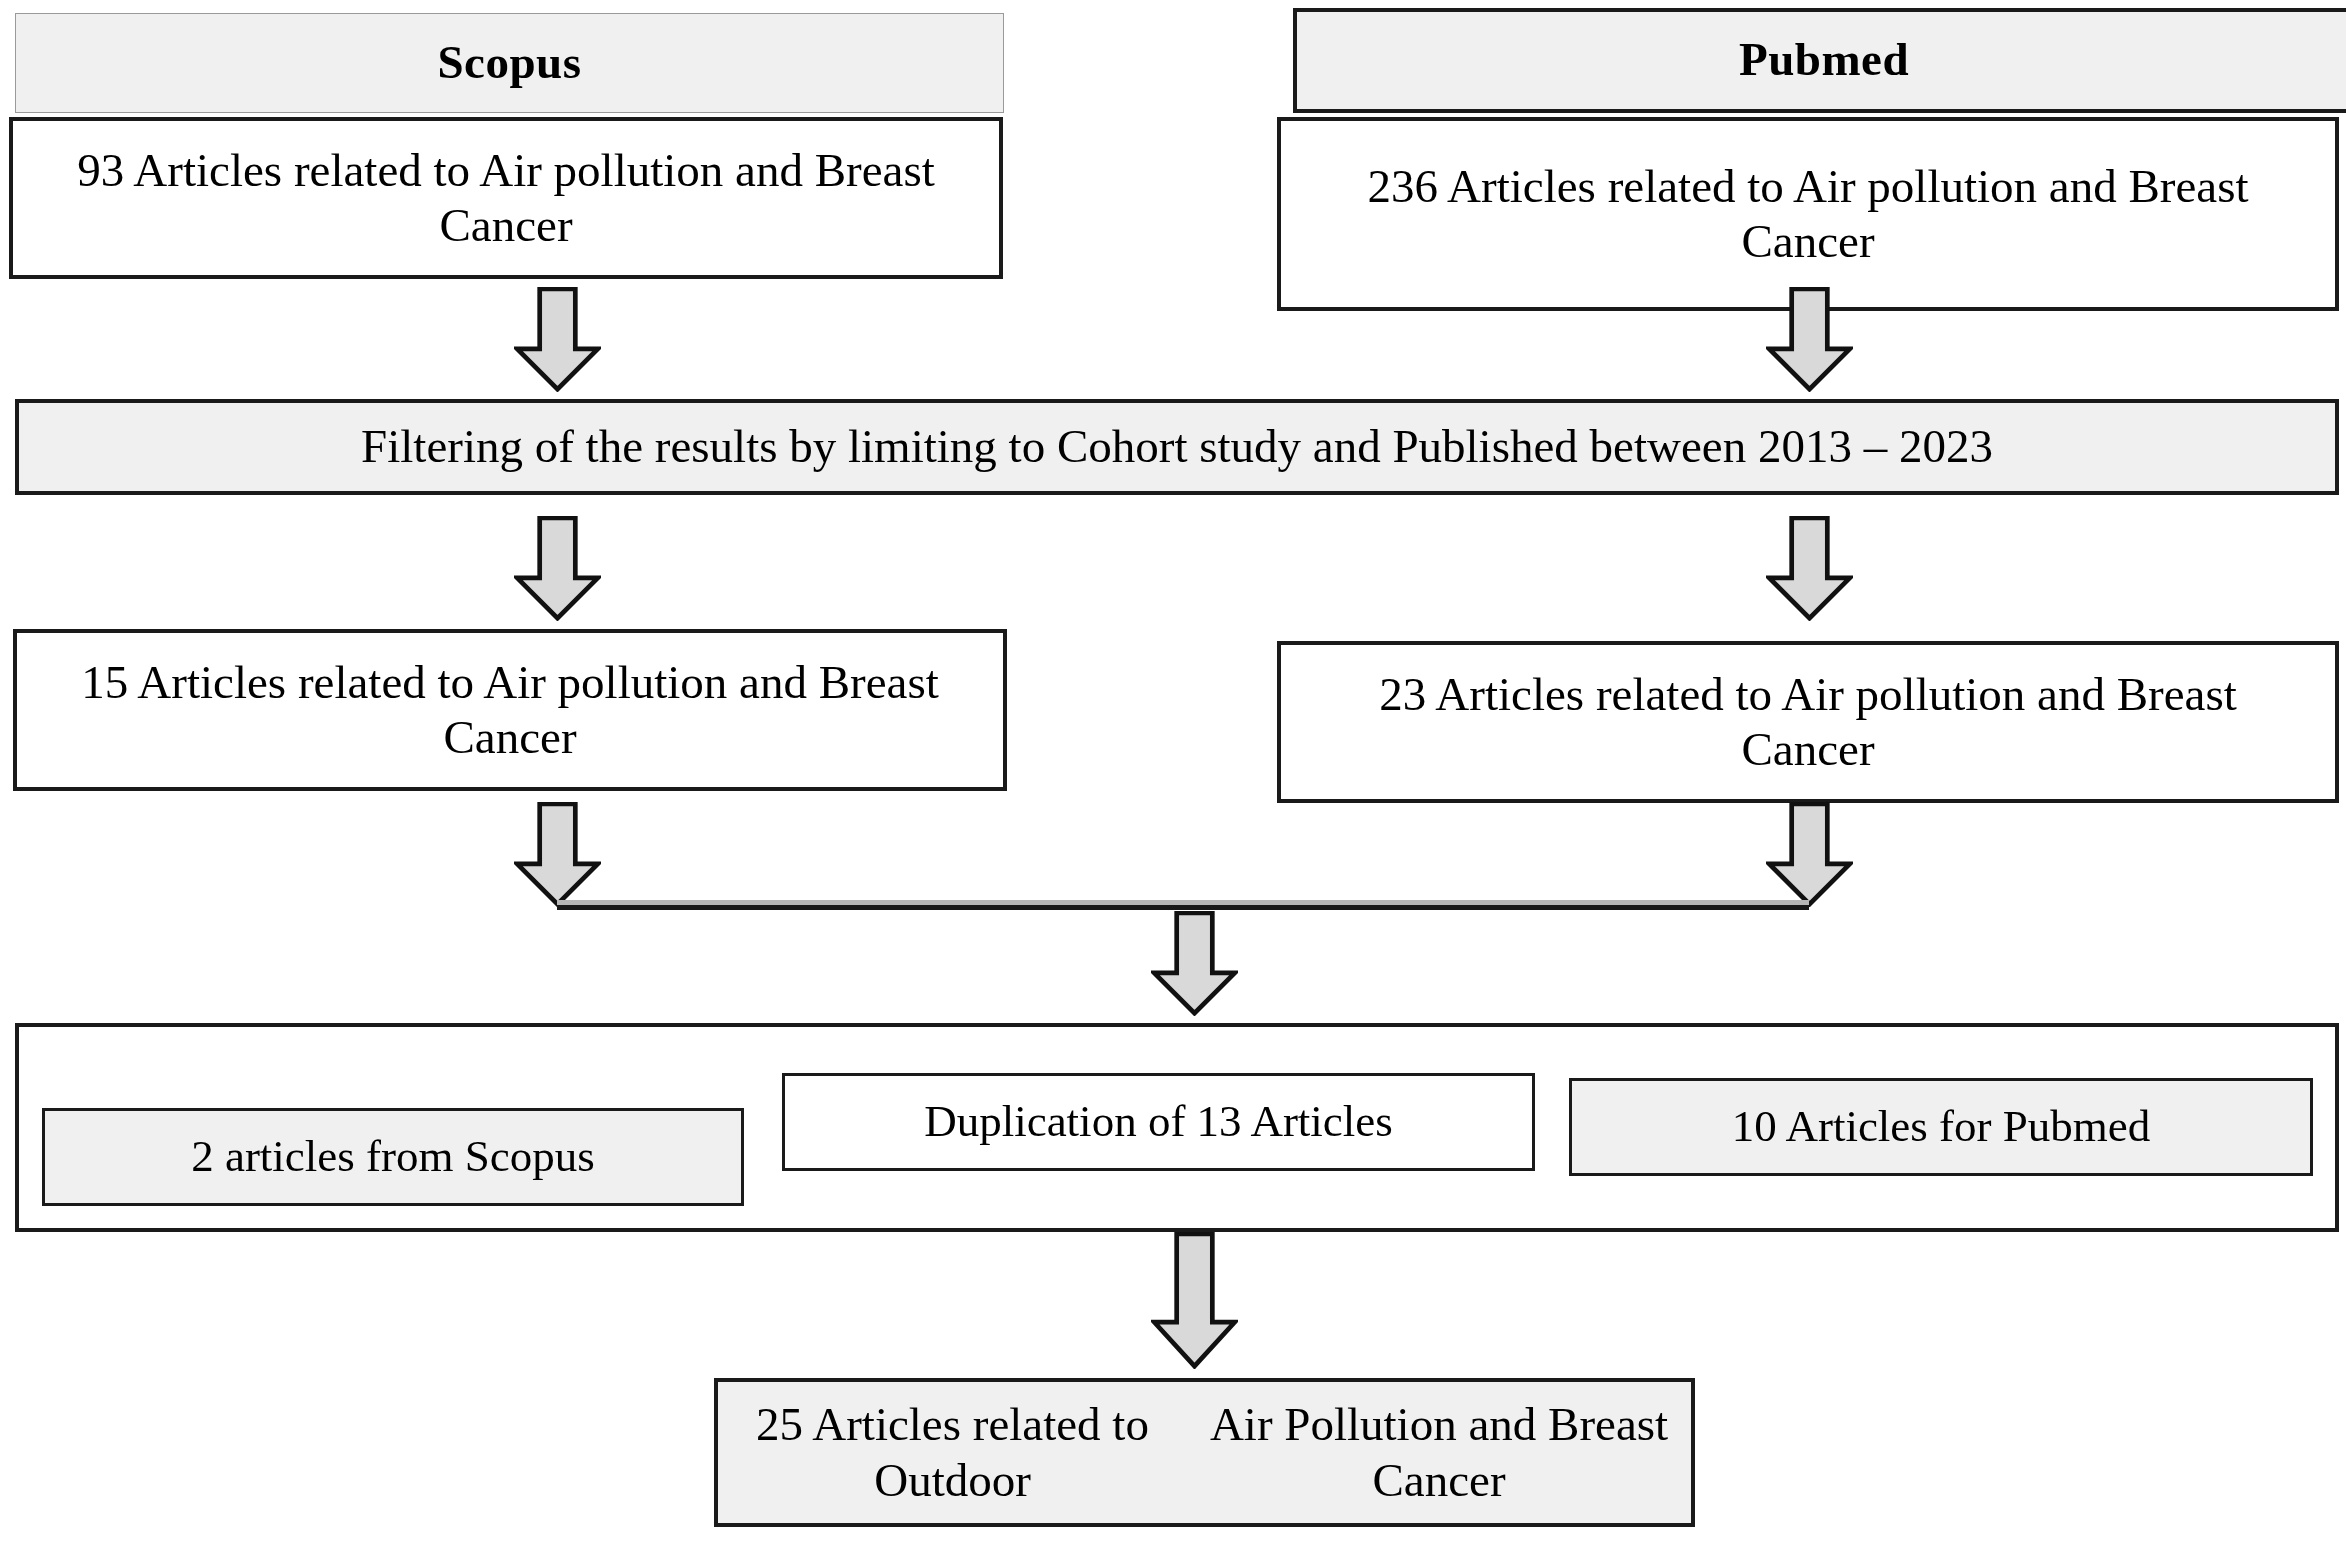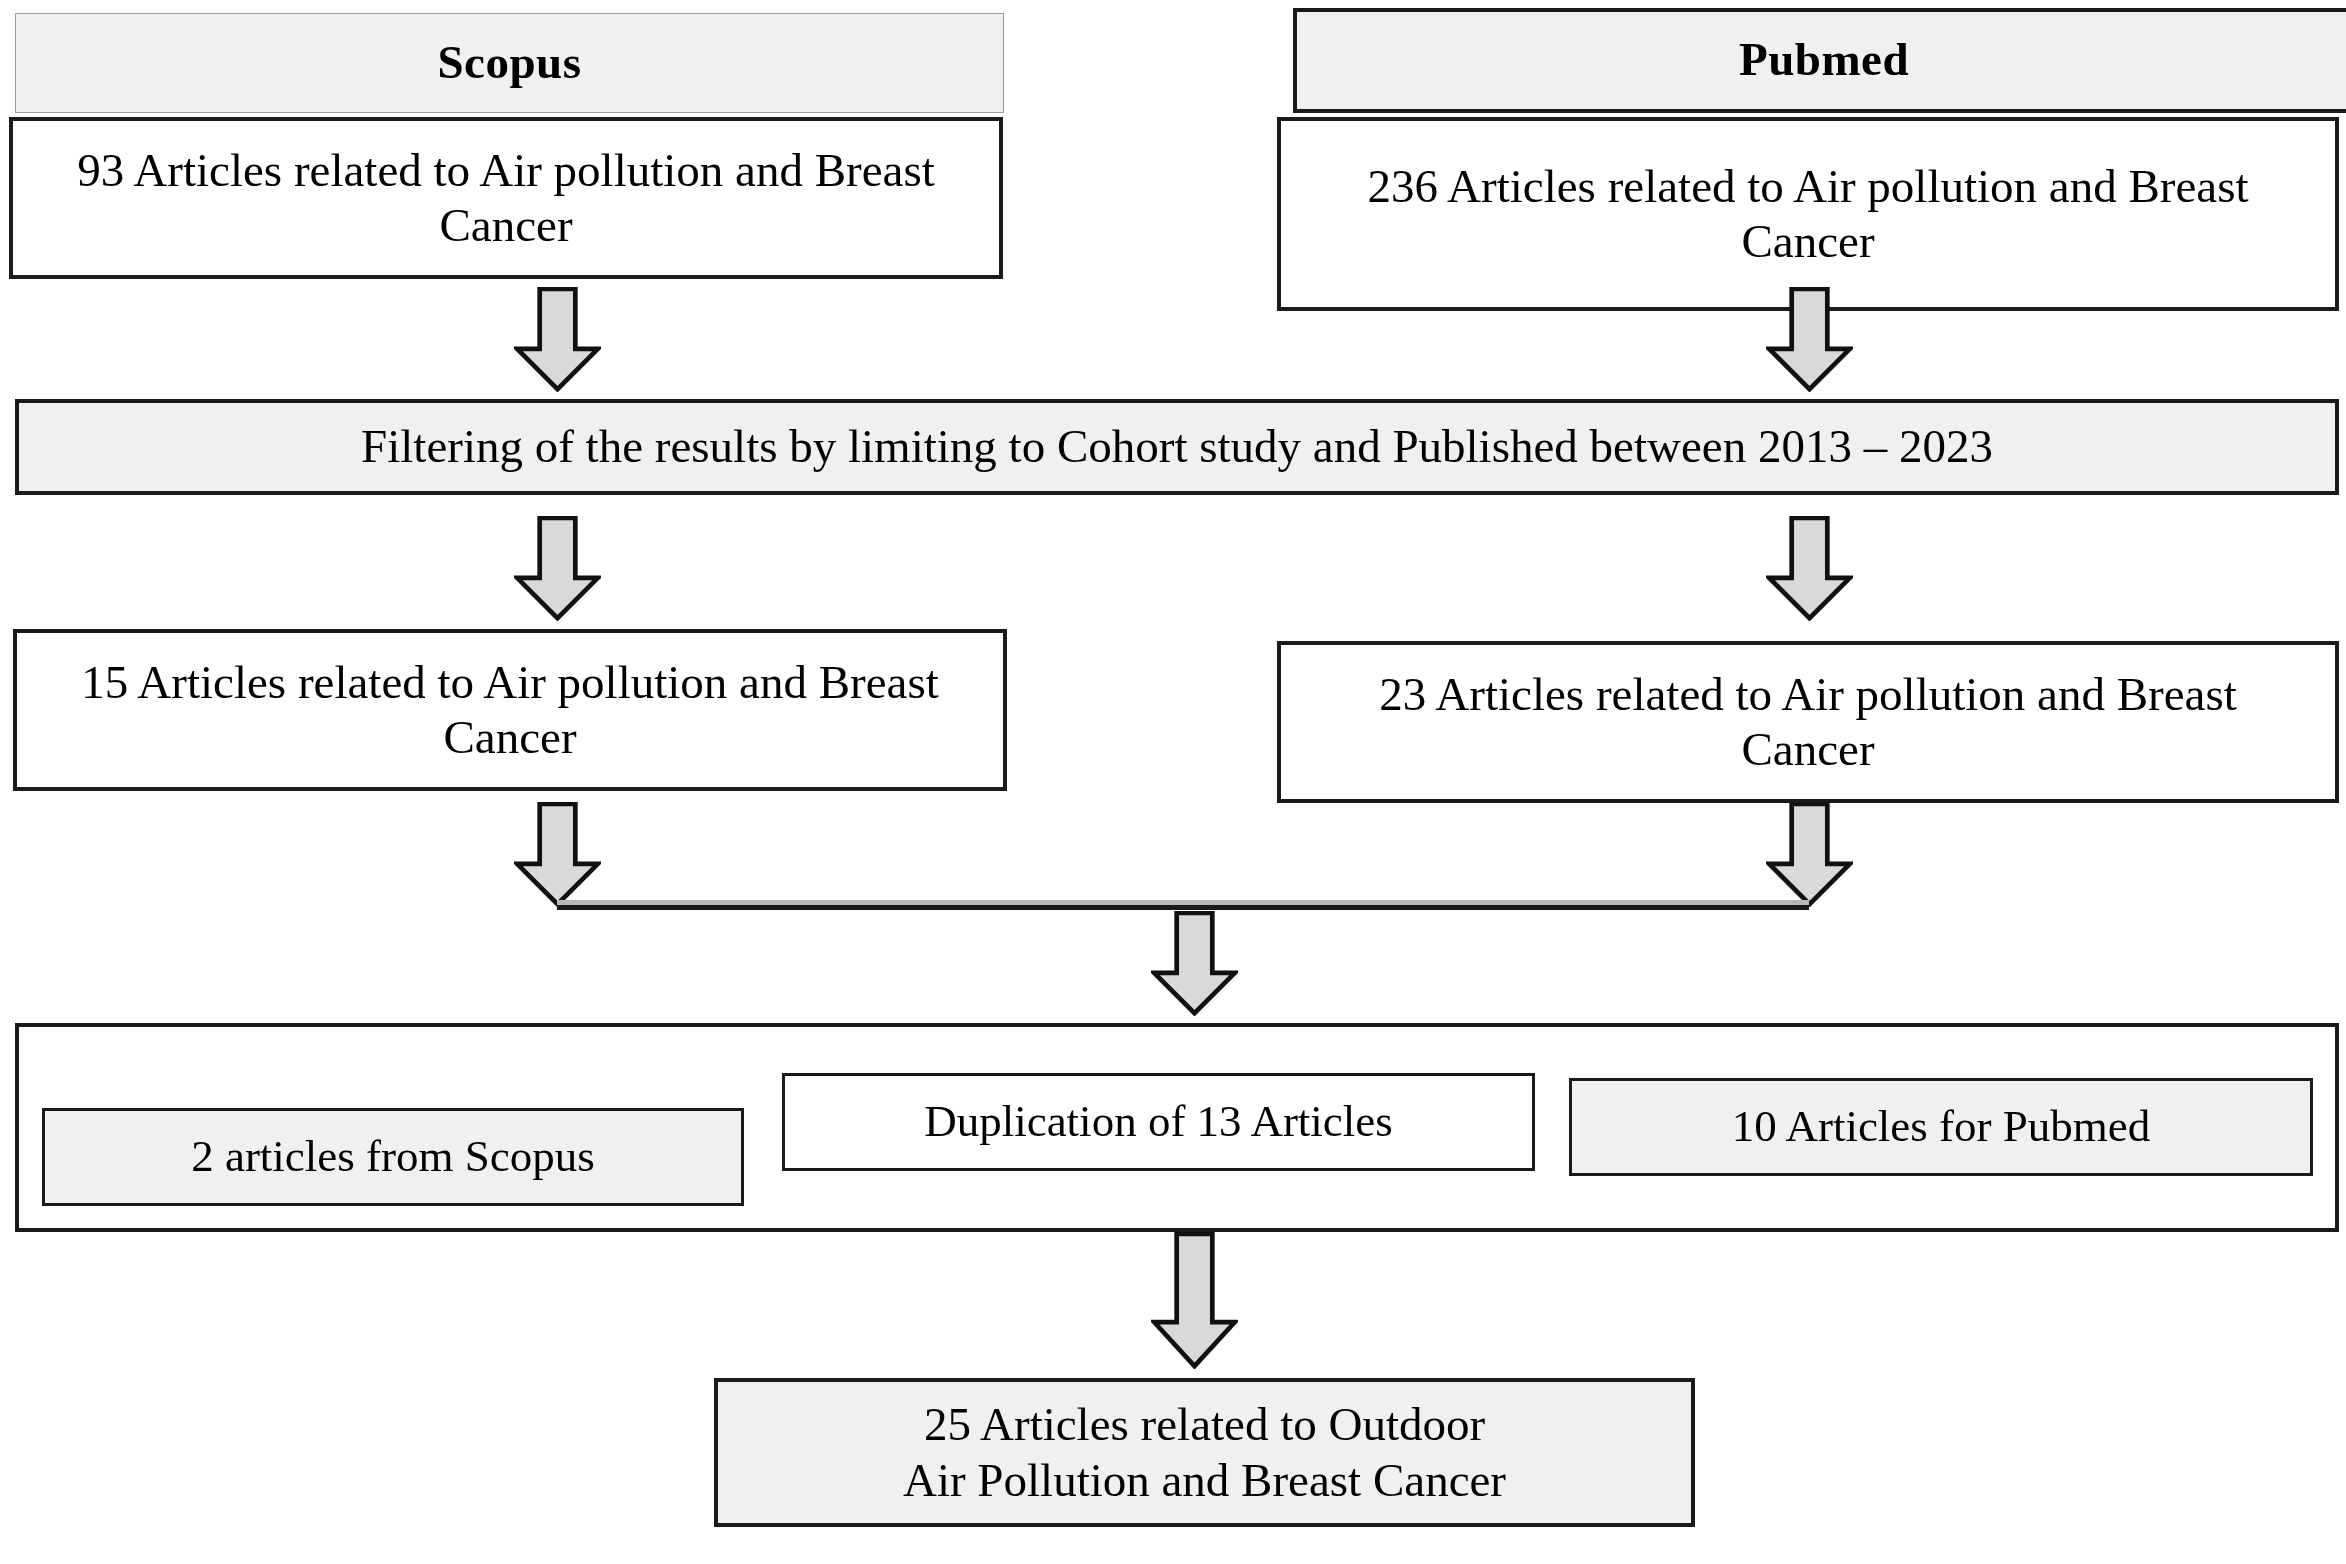--- a/index.html
+++ b/index.html
@@ -182,19 +182,19 @@
   <div class="box box-medium-gray" style="left:1569px; top:1078px; width:744px; height:98px;">
     <span class="small-box-text">10 Articles for Pubmed</span>
   </div>
 
   <div class="arrow" style="left:1151px; top:1232px; width:87px; height:137px;">
     <svg width="87" height="137" viewBox="0 0 92 146">
       <polygon points="27,2 65,2 65,96 89,96 46,143 3,96 27,96" fill="#d9d9d9" stroke="#111111" stroke-width="5" stroke-linejoin="miter"></polygon>
     </svg>
   </div>
 
-  <div class="box box-heavy-gray" style="left:714px; top:1378px; width:981px; height:149px; flex-direction:column;">
+  <div class="box box-heavy-gray" style="left:714px; top:1378px; width:981px; height:149px; flex-direction:row;">
     <span class="final-text">25 Articles related to Outdoor</span>
     <span class="final-text">Air Pollution and Breast Cancer</span>
   </div>
 
 </div>
 
 
 </body></html>

